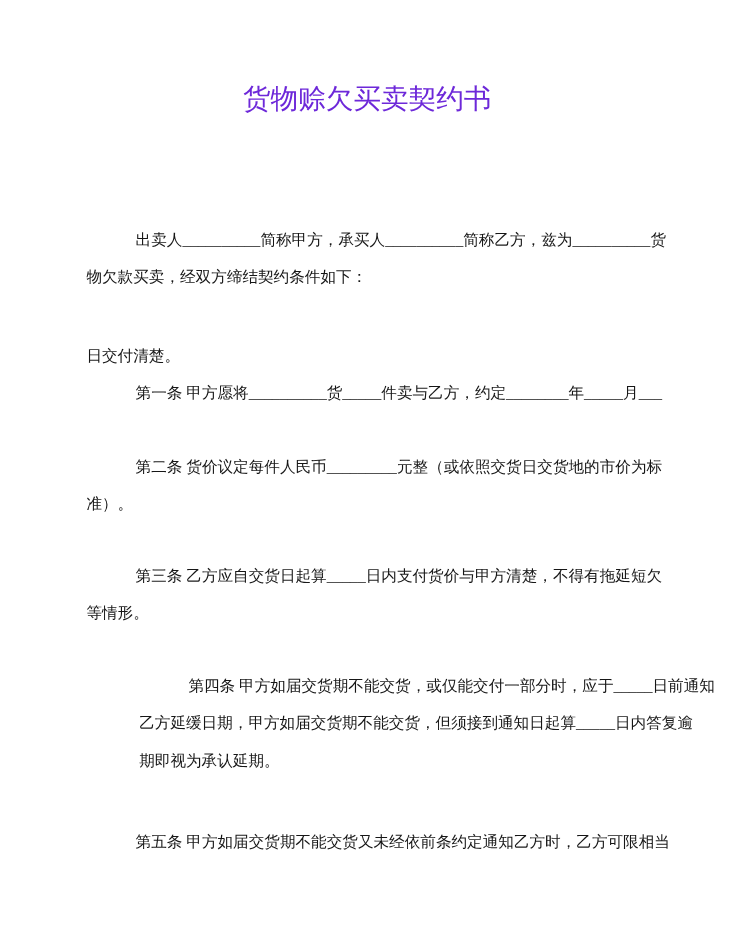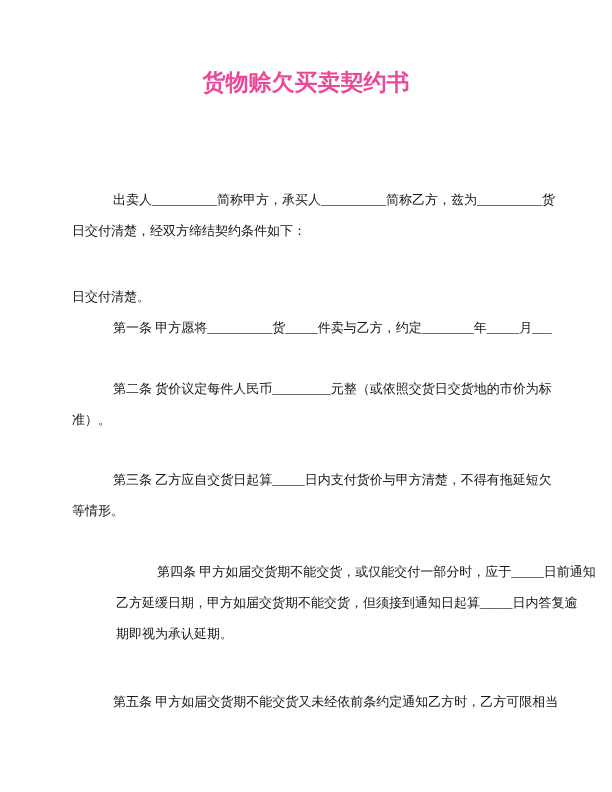--- a/index.html
+++ b/index.html
@@ -18,23 +18,23 @@
   }
   .doc-title {
     position: absolute;
     top: 67px;
     left: 0;
     width: 612px;
     margin: 0;
     text-align: center;
     font-size: 23px;
     line-height: 30px;
-    font-weight: bold;
+    font-weight: normal;
     font-family: "Liberation Sans", "DejaVu Sans", sans-serif;
-    color: #ec4899;
+    color: #6d28d9;
   }
   .doc-body {
     position: absolute;
     left: 0;
     top: 0;
     width: 488px;
     height: 792px;
   }
   .para {
     position: absolute;
@@ -53,21 +53,21 @@
   }
 </style>
 </head>
 <body>
 
 <div class="page">
   <h1 class="doc-title">货物赊欠买卖契约书</h1>
   <div class="doc-body" id="doc-body">
       <div class="para" style="top: 184px;">
         <div class="line indent">出卖人__________简称甲方，承买人__________简称乙方，兹为__________货</div>
-        <div class="line">日交付清楚，经双方缔结契约条件如下：</div>
+        <div class="line">物欠款买卖，经双方缔结契约条件如下：</div>
       </div>
       <div class="para" style="top: 281px;">
         <div class="line">日交付清楚。</div>
         <div class="line indent">第一条 甲方愿将__________货_____件卖与乙方，约定________年_____月___</div>
       </div>
       <div class="para" style="top: 373px;">
         <div class="line indent">第二条 货价议定每件人民币_________元整（或依照交货日交货地的市价为标</div>
         <div class="line">准）。</div>
       </div>
       <div class="para" style="top: 464px;">

